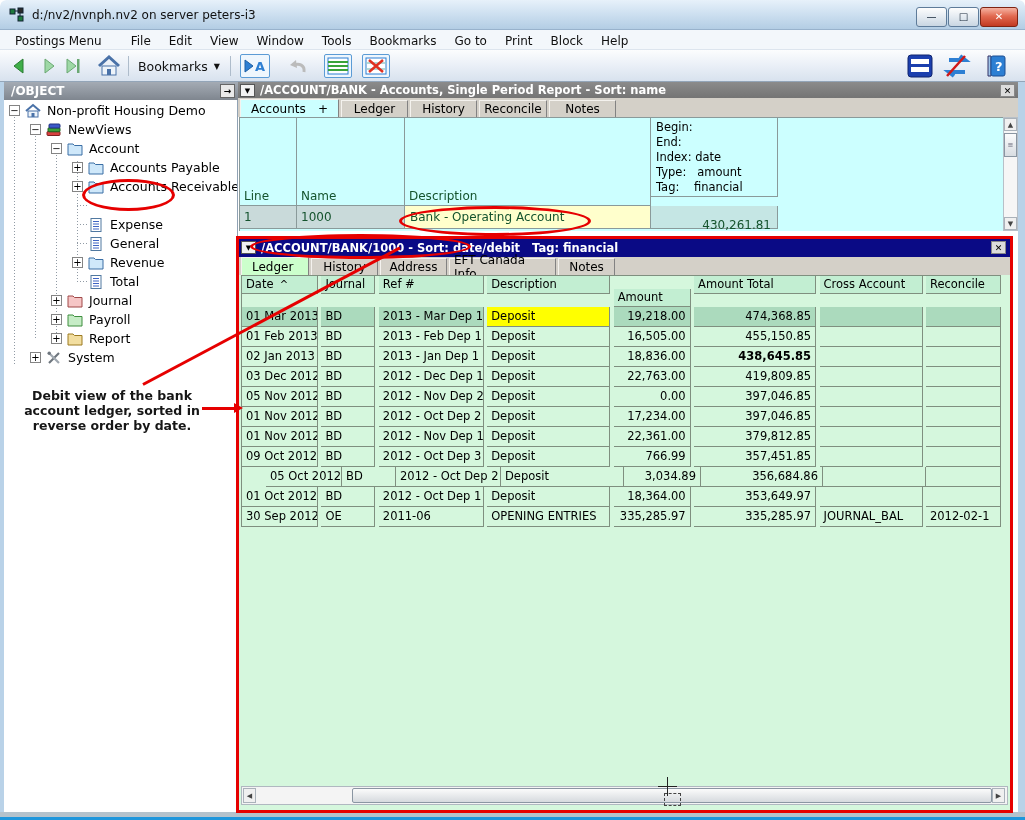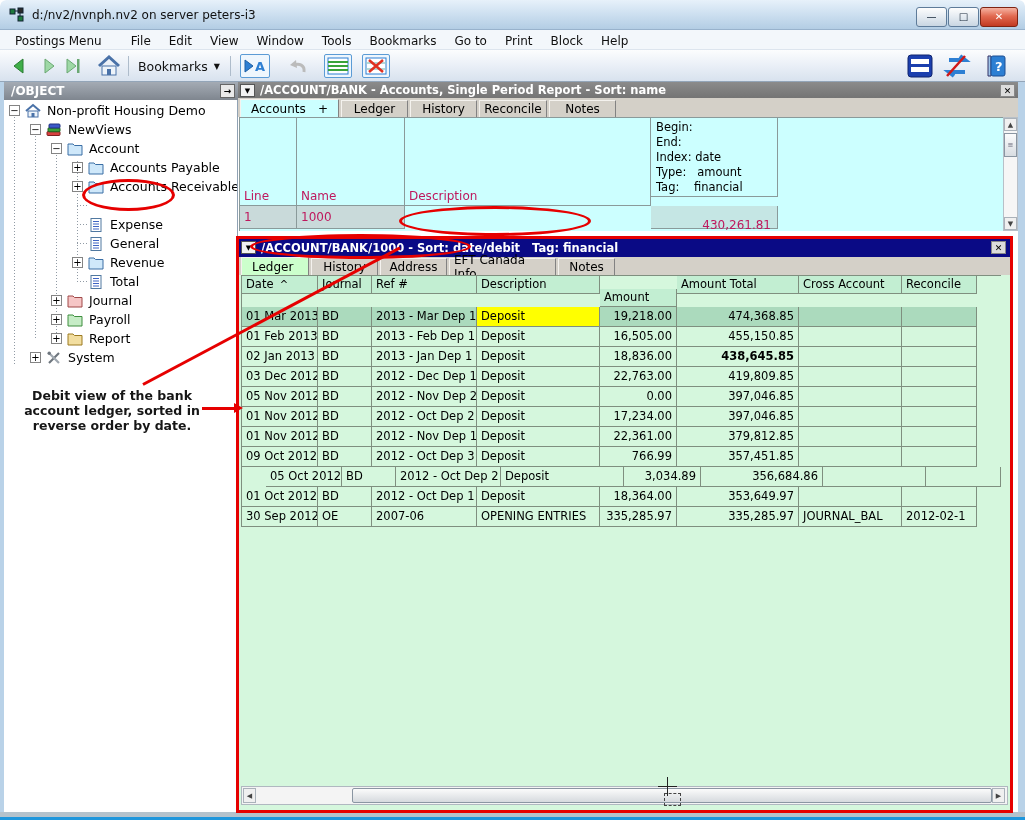--- a/index.html
+++ b/index.html
@@ -58,36 +58,36 @@
   .tabstrip{position:absolute;background:#d4d0c8;display:flex;align-items:flex-end;padding-left:2px;}
   .tab{height:17px;margin-right:2px;background:#d4d0c8;border:1px solid #828282;border-bottom:none;
     border-top-color:#f4f2ee;border-left-color:#f4f2ee;font-size:12px;display:flex;align-items:center;
     justify-content:center;padding:0 4px;color:#000;}
   
   #acc-title{left:238px;top:82px;width:780px;height:16px;background:linear-gradient(#8b8b8b,#747474);}
   #acc-tabs{left:238px;top:98px;width:780px;height:19px;}
   #acc-table{position:absolute;left:239px;top:117px;width:764px;height:114px;background:#ccffff;
     border-top:1px solid #8a9a9a;border-left:1px solid #8a9a9a;}
   .acc-cell{position:absolute;border-right:1px solid #8a9a9a;border-bottom:1px solid #8a9a9a;
-    font-size:12px;color:#be185d;}
+    font-size:12px;color:#14532d;}
   .acc-head{display:flex;align-items:flex-end;padding:2px 4px;background:#ccffff;}
   #acc-info{position:absolute;left:411px;top:0;width:127px;height:79px;border-right:1px solid #8a9a9a;
     border-bottom:1px solid #8a9a9a;background:#ccffff;font-size:11.5px;line-height:15px;padding:2px 5px;white-space:pre;}
   #acc-vscroll{position:absolute;left:1003px;top:117px;width:15px;height:114px;background:#f6f6f6;border:1px solid #b8c0c8;}
   .sbtn{position:absolute;left:0;width:13px;height:13px;background:#f0f0f0;border:1px solid #aab2ba;
     font-size:7px;text-align:center;line-height:12px;color:#444;}
   #acc-thumb{position:absolute;left:0;top:15px;width:13px;height:24px;background:linear-gradient(#fcfcfc,#d8dde2);
     border:1px solid #8a96a2;font-size:7px;text-align:center;line-height:22px;color:#667;}
   
   #red-rect{position:absolute;left:236px;top:236px;width:777px;height:577px;border:3px solid #e60000;z-index:30;pointer-events:none;}
   #ledger-panel{position:absolute;left:239px;top:239px;width:771px;height:571px;background:#d5f7dd;overflow:hidden;}
   #led-title{left:0;top:0;width:771px;height:18px;background:#0a0a85;position:absolute;}
   #led-tabs{left:0;top:18px;width:771px;height:18px;}
   #led-table{position:absolute;left:2px;top:36px;border-top:1px solid #7f8f7f;border-left:1px solid #7f8f7f;}
-  .lrow{display:flex;}
+  .lrow{display:flex;justify-content:space-between;}
   .lcell{height:20px;border-right:1px solid #7f8f7f;border-bottom:1px solid #7f8f7f;background:#d5f7dd;
     font-size:11.5px;line-height:19px;padding:0 4px;white-space:nowrap;overflow:hidden;color:#000;}
   .lhead .lcell{height:18px;line-height:17px;background:#c2eed2;}
   .lrow.current .lcell{background:#abdabd;}
   .lcell.selcell{background:#ffff00 !important;}
   .lcell.num{text-align:right;}
   #led-hscroll{position:absolute;left:2px;top:547px;width:767px;height:19px;background:#f4f4f4;border:1px solid #b0b8c0;}
   #hs-left{left:1px;top:1px;}
   #hs-right{left:750px;top:1px;}
   #hs-thumb{position:absolute;left:110px;top:1px;width:640px;height:15px;background:linear-gradient(#fbfbfb,#d6dade);
@@ -361,20 +361,21 @@
     <div class="acc-cell acc-head" style="left:0;top:0;width:57px;height:88px;">Line</div>
     <div class="acc-cell acc-head" style="left:57px;top:0;width:108px;height:88px;">Name</div>
     <div class="acc-cell acc-head" style="left:165px;top:0;width:246px;height:88px;">Description</div>
     <div id="acc-info">Begin:
 End:
 Index: date
 Type:   amount
 Tag:    financial</div>
     <div class="acc-cell" style="left:0;top:88px;width:57px;height:23px;background:#c9dada;line-height:22px;padding:0 4px;">1</div>
     <div class="acc-cell" style="left:57px;top:88px;width:108px;height:23px;background:#c9dada;line-height:22px;padding:0 4px;">1000</div>
+    <div class="acc-cell" style="left:165px;top:88px;width:246px;height:23px;background:#ffffcc;line-height:22px;padding:0 5px;">Bank - Operating Account</div>
     <div class="acc-cell" style="left:411px;top:88px;width:127px;height:23px;background:#c5e6e4;line-height:22px;padding:8px 6px;text-align:right;">430,261.81</div>
   </div>
   <div id="acc-vscroll">
     <span class="sbtn" style="top:0;">▲</span>
     <span id="acc-thumb">≡</span>
     <span class="sbtn" style="bottom:0;">▼</span>
   </div>
 
   <div id="ledger-panel">
     <div class="pane-title" id="led-title">
@@ -496,21 +497,21 @@
           <div class="lcell" style="width: 105px;">2012 - Oct Dep 1</div>
           <div class="lcell" style="width: 123px;">Deposit</div>
           <div class="lcell num" style="width: 77px;">18,364.00</div>
           <div class="lcell num" style="width: 122px;">353,649.97</div>
           <div class="lcell" style="width: 103px;"></div>
           <div class="lcell" style="width: 75px;"></div>
         </div>
         <div class="lrow">
           <div class="lcell" style="width: 76px;">30 Sep 2012</div>
           <div class="lcell" style="width: 54px;">OE</div>
-          <div class="lcell" style="width: 105px;">2007-06</div>
+          <div class="lcell" style="width: 105px;">2011-06</div>
           <div class="lcell" style="width: 123px;">OPENING ENTRIES</div>
           <div class="lcell num" style="width: 77px;">335,285.97</div>
           <div class="lcell num" style="width: 122px;">335,285.97</div>
           <div class="lcell" style="width: 103px;">JOURNAL_BAL</div>
           <div class="lcell" style="width: 75px;">2012-02-1</div>
         </div>
       </div>
     <div id="led-hscroll">
       <span class="sbtn" id="hs-left" style="height:15px;line-height:14px;">◀</span>
       <span id="hs-thumb"></span>

